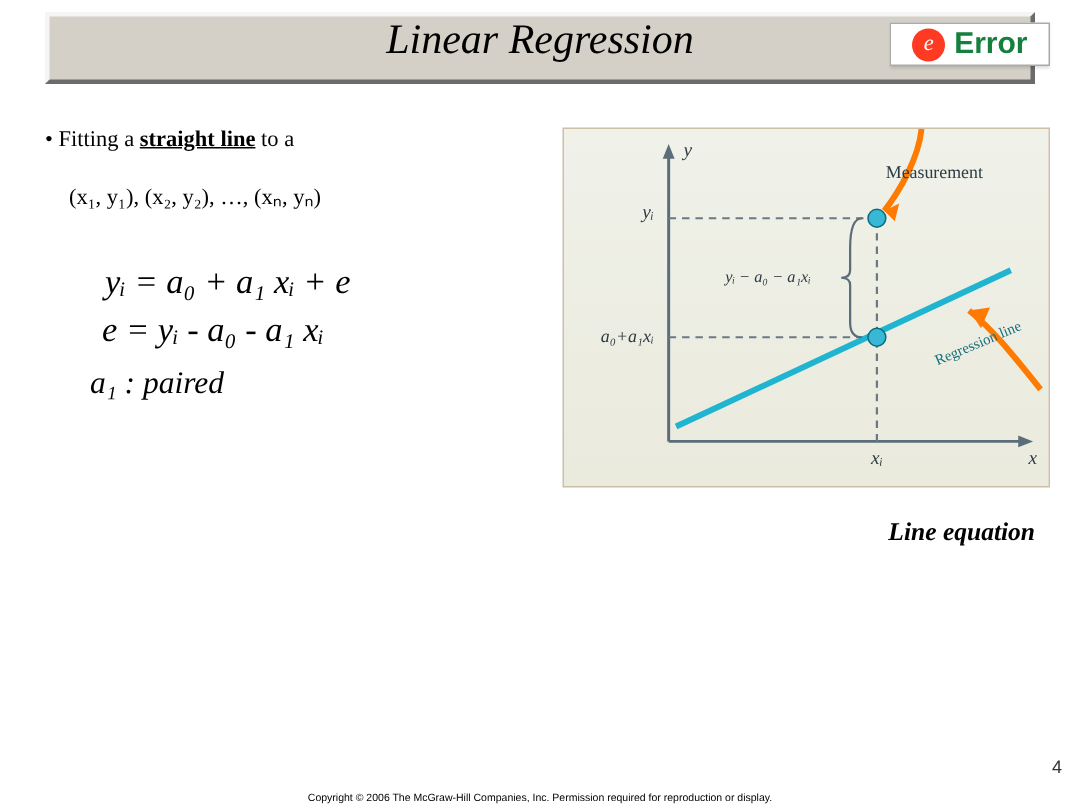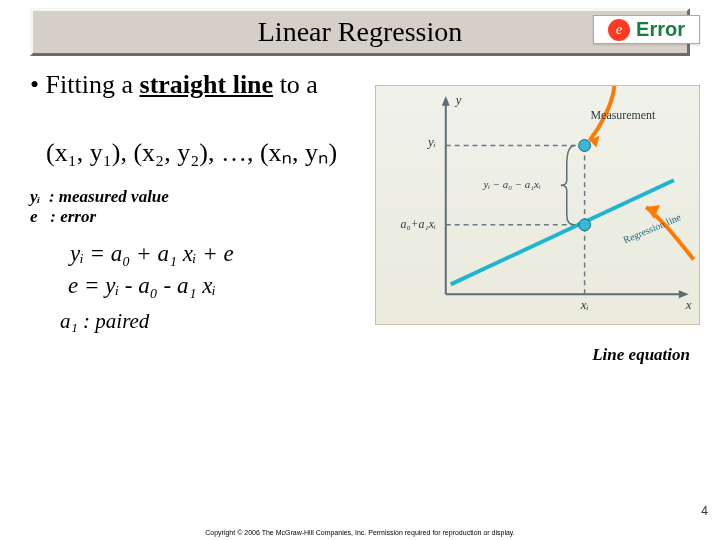--- a/index.html
+++ b/index.html
@@ -5,43 +5,43 @@
   * { box-sizing: border-box; margin: 0; padding: 0; }
   body {
     width: 720px;
     height: 540px;
     background: #fff;
     font-family: "Times New Roman", serif;
     position: relative;
     overflow: hidden;
   }
   .title-bar {
-    margin: 8px 30px 0 30px;
+    margin: 8px 30px 16px 30px;
     height: 48px;
     background: #d4d0c8;
     border-top: 3px solid #f5f5f5;
     border-left: 3px solid #f5f5f5;
     border-right: 3px solid #6b6b6b;
     border-bottom: 3px solid #6b6b6b;
     display: flex;
-    align-items: center;
     justify-content: center;
+    font-style: italic;
   }
   .title-bar .txt {
     font-size: 28px;
     color: #000;
   }
   .content {
     position: relative;
     padding: 12px 30px 0 30px;
   }
   .bullet-block {
-    font-size: 26px;
+    font-size: 15px;
     line-height: 1.3;
-    margin-bottom: 18px;
+    margin-bottom: 32px;
     max-width: 330px;
   }
   .bullet-block .underline { text-decoration: underline; font-weight: bold; }
   .obs-line { margin-left: 16px; }
   .defs {
     font-size: 17px;
     font-weight: bold;
     margin: 4px 0 14px 0;
   }
   .defs .row { white-space: pre; }
@@ -123,24 +123,20 @@
 </div>
 
 <div class="content">
 
   <div class="bullet-block">
     • <span>Fitting a </span><span class="underline">straight line</span><span> to a</span><br>
     &nbsp;&nbsp;<br>
     <span class="obs-line">(x₁, y₁), (x₂, y₂), …, (xₙ, yₙ)</span>
   </div>
 
-  <div class="defs">
-    <div class="row"><span class="var">yᵢ  : measured value</span></div>
-    <div class="row"><span class="var">e   : error</span></div>
-  </div>
 
   <div class="eq1">
     <span class="var">yᵢ = a₀ + a₁ xᵢ + e</span>
   </div>
 
   <div class="eq2">
     <span class="var">e  =  yᵢ - a₀ - a₁ xᵢ</span>
   </div>
 
   <div class="slopedef">

